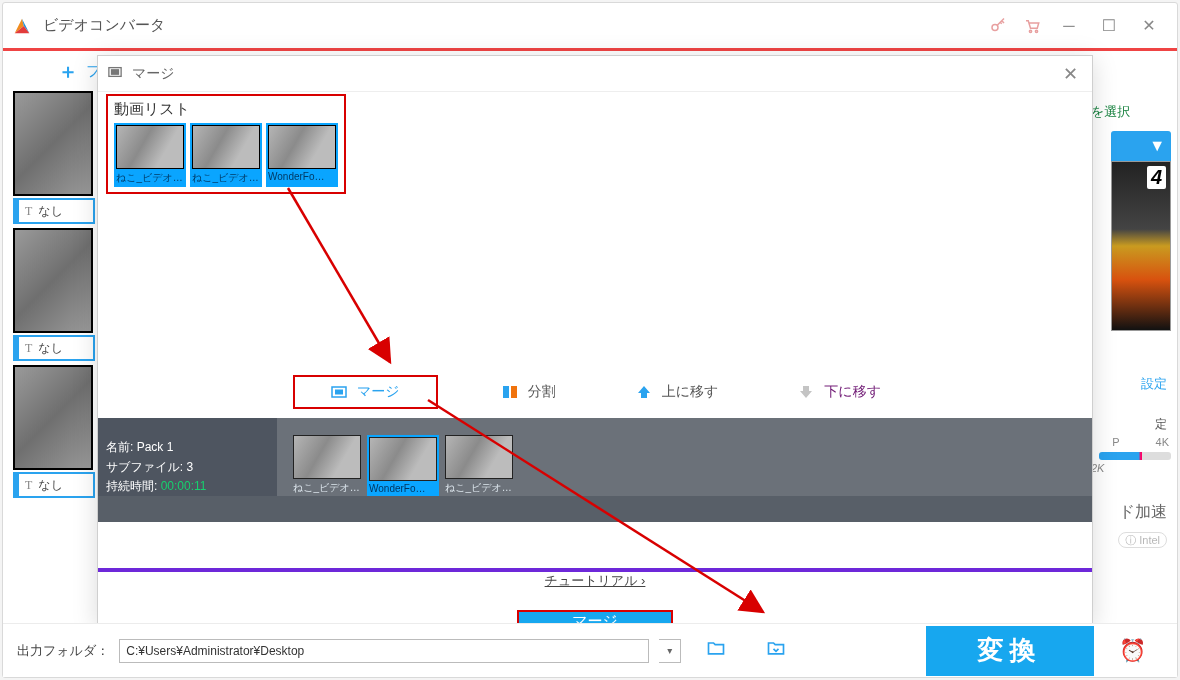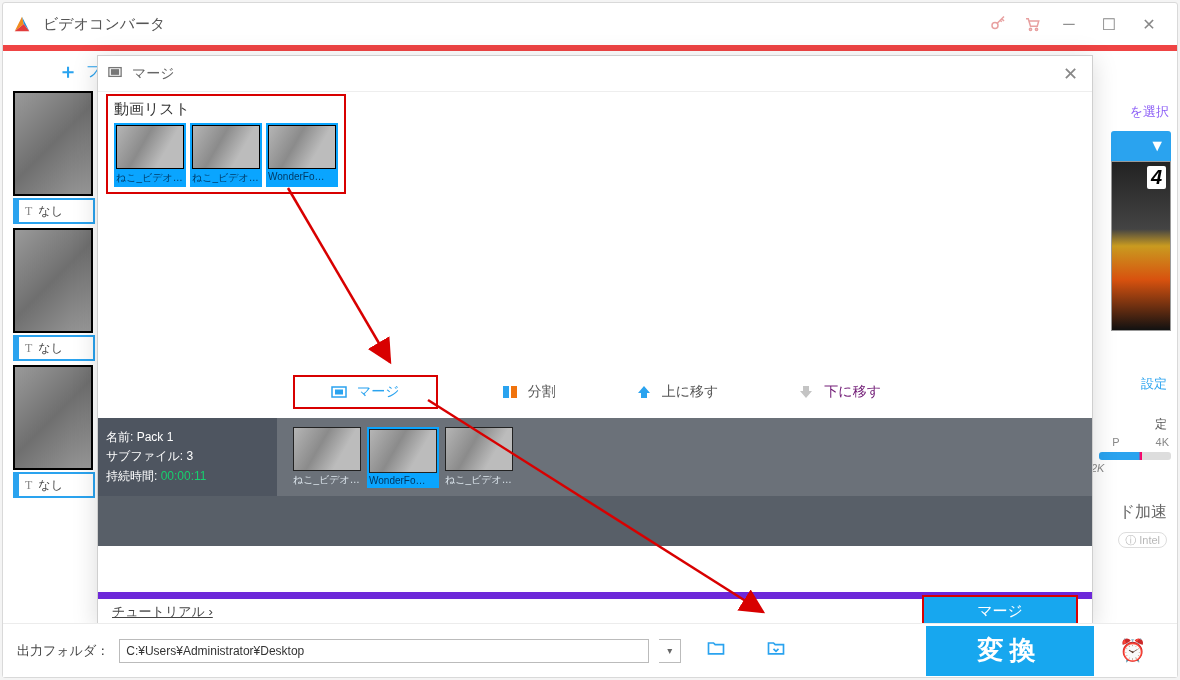--- a/index.html
+++ b/index.html
@@ -4,21 +4,21 @@
 <style>
   * { box-sizing: border-box; margin: 0; padding: 0; font-family: "Meiryo", "Hiragino Kaku Gothic Pro", sans-serif; }
   html, body { width: 1180px; height: 680px; overflow: hidden; background: #f4f4f4; }
   .app {
     position: relative; width: 1176px; height: 676px; margin: 2px; background: #fff;
     border: 1px solid #d9d9d9; border-radius: 3px;
   }
   
   .titlebar {
     height: 48px; display: flex; align-items: center; padding: 0 8px;
-    border-bottom: 6px solid #ef4444;
+    border-bottom: 3px solid #ef4444;
   }
   .app-logo { width: 22px; height: 22px; margin-right: 10px; }
   .app-title { font-size: 15px; color: #555; }
   .titlebar .spacer { flex: 1; }
   .title-icon { width: 34px; height: 34px; display:flex; align-items:center; justify-content:center; color:#e8a0a0; }
   .win-ctrl { width: 40px; height: 34px; display:flex; align-items:center; justify-content:center; color:#888; font-size:16px;}
   
   .secbar {
     height: 40px; display:flex; align-items:center; padding-left:55px;
     font-size:15px; color:#2aa3ef;
@@ -35,21 +35,21 @@
     border:2px solid #000;
   }
   .clip-tag {
     background:#fff; border:2px solid #2aa3ef; border-left-width:6px;
     height:26px; display:flex; align-items:center; padding:0 6px; font-size:12px; color:#444;
     width: 82px; margin-top:2px;
   }
   .clip-tag .t-icon { font-family:serif; margin-right:6px; color:#888; }
   
   .rightcol { position:absolute; right:6px; top:100px; width:80px; }
-  .rc-label { font-size:13px; color:#8b5cf6; text-align:right; padding-right:2px; margin-bottom:10px;}
+  .rc-label { font-size:13px; color:#15803d; padding-right:2px; margin-bottom:10px;}
   .rc-drop { background:#2aa3ef; color:#fff; height:30px; width:60px; border-radius:3px 3px 0 0;
              display:flex; align-items:center; justify-content:flex-end; padding-right:6px; margin-left:20px;}
   .rc-box {
     width:60px; height:170px; margin-left:20px;
     background:linear-gradient(180deg,#222 0%,#444 40%,#c99b20 50%,#d8520f 70%,#111 100%);
     border:1px solid #999;
     position:relative;
   }
   .rc-4 { position:absolute; top:4px; right:4px; background:#fff; color:#000; font-weight:bold;
           font-size:20px; padding:0 4px; border-radius:2px; font-style:italic;}
@@ -95,41 +95,41 @@
     font-size:14px; color:#555;
   }
   .m-tool { display:flex; align-items:center; gap:10px; padding:6px 16px; }
   .m-tool.merge { border:2px solid #d80000; color:#2aa3ef; padding:6px 36px;}
   .m-tool.disabled { color:#701a75; }
   .m-tool .ico { display:inline-flex; width:16px; height:16px; }
   
   .packrow {
     position:absolute; left:0; right:0; top:326px; height:78px;
     background:linear-gradient(90deg,#4e5560 0%,#4e5560 18%,#6b7179 18%,#6b7179 100%);
-    display:flex; align-items:center; color:#fff; font-size:12px; padding-left:8px;
+    display:flex; align-items:flex-end; color:#fff; font-size:12px; padding-left:8px;
   }
   .packinfo { width:185px; line-height:1.6; }
   .packthumbs { display:flex; gap:4px; }
   .pthumb { width:72px; display:flex; flex-direction:column; align-items:center; }
   .pthumb .ph {
     width:68px; height:44px; background:#888;
     background-image: linear-gradient(120deg,#b5b5b5 0%,#8b8b8b 40%,#bcbcbc 70%);
     border:1px solid #222;
   }
   .pthumb .cap { font-size:10px; color:#dfe8ef; margin-top:2px; white-space:nowrap; overflow:hidden; text-overflow:ellipsis; width:68px;}
   .pthumb.sel { background:#0aa5ff; padding:2px; }
   .pthumb.sel .cap { color:#00345e; }
   .graylow {
     position:absolute; left:0; right:0; top:404px; bottom:46px;
     background:#585f68;
   }
   
   .m-footer {
-    height:32px; display:flex; align-items:center; padding:0 14px;
-    border-top:7px solid #6d28d9; gap:10px;
+    height:56px; display:flex; align-items:center; padding:0 14px;
+    border-top:4px solid #6d28d9; gap:10px;flex-direction:column;
   }
   .tutorial { font-size:13px; color:#444; text-decoration:underline; }
   .m-footer .spacer { flex:1; }
   .btn {
     height:34px; min-width:150px; display:flex; align-items:center; justify-content:center;
     font-size:15px; color:#fff; cursor:pointer;
   }
   .btn.merge2 { background:#17a7ef; border:2px solid #d80000; min-width:156px;}
   .btn.cancel { background:#f0730d; }
   

